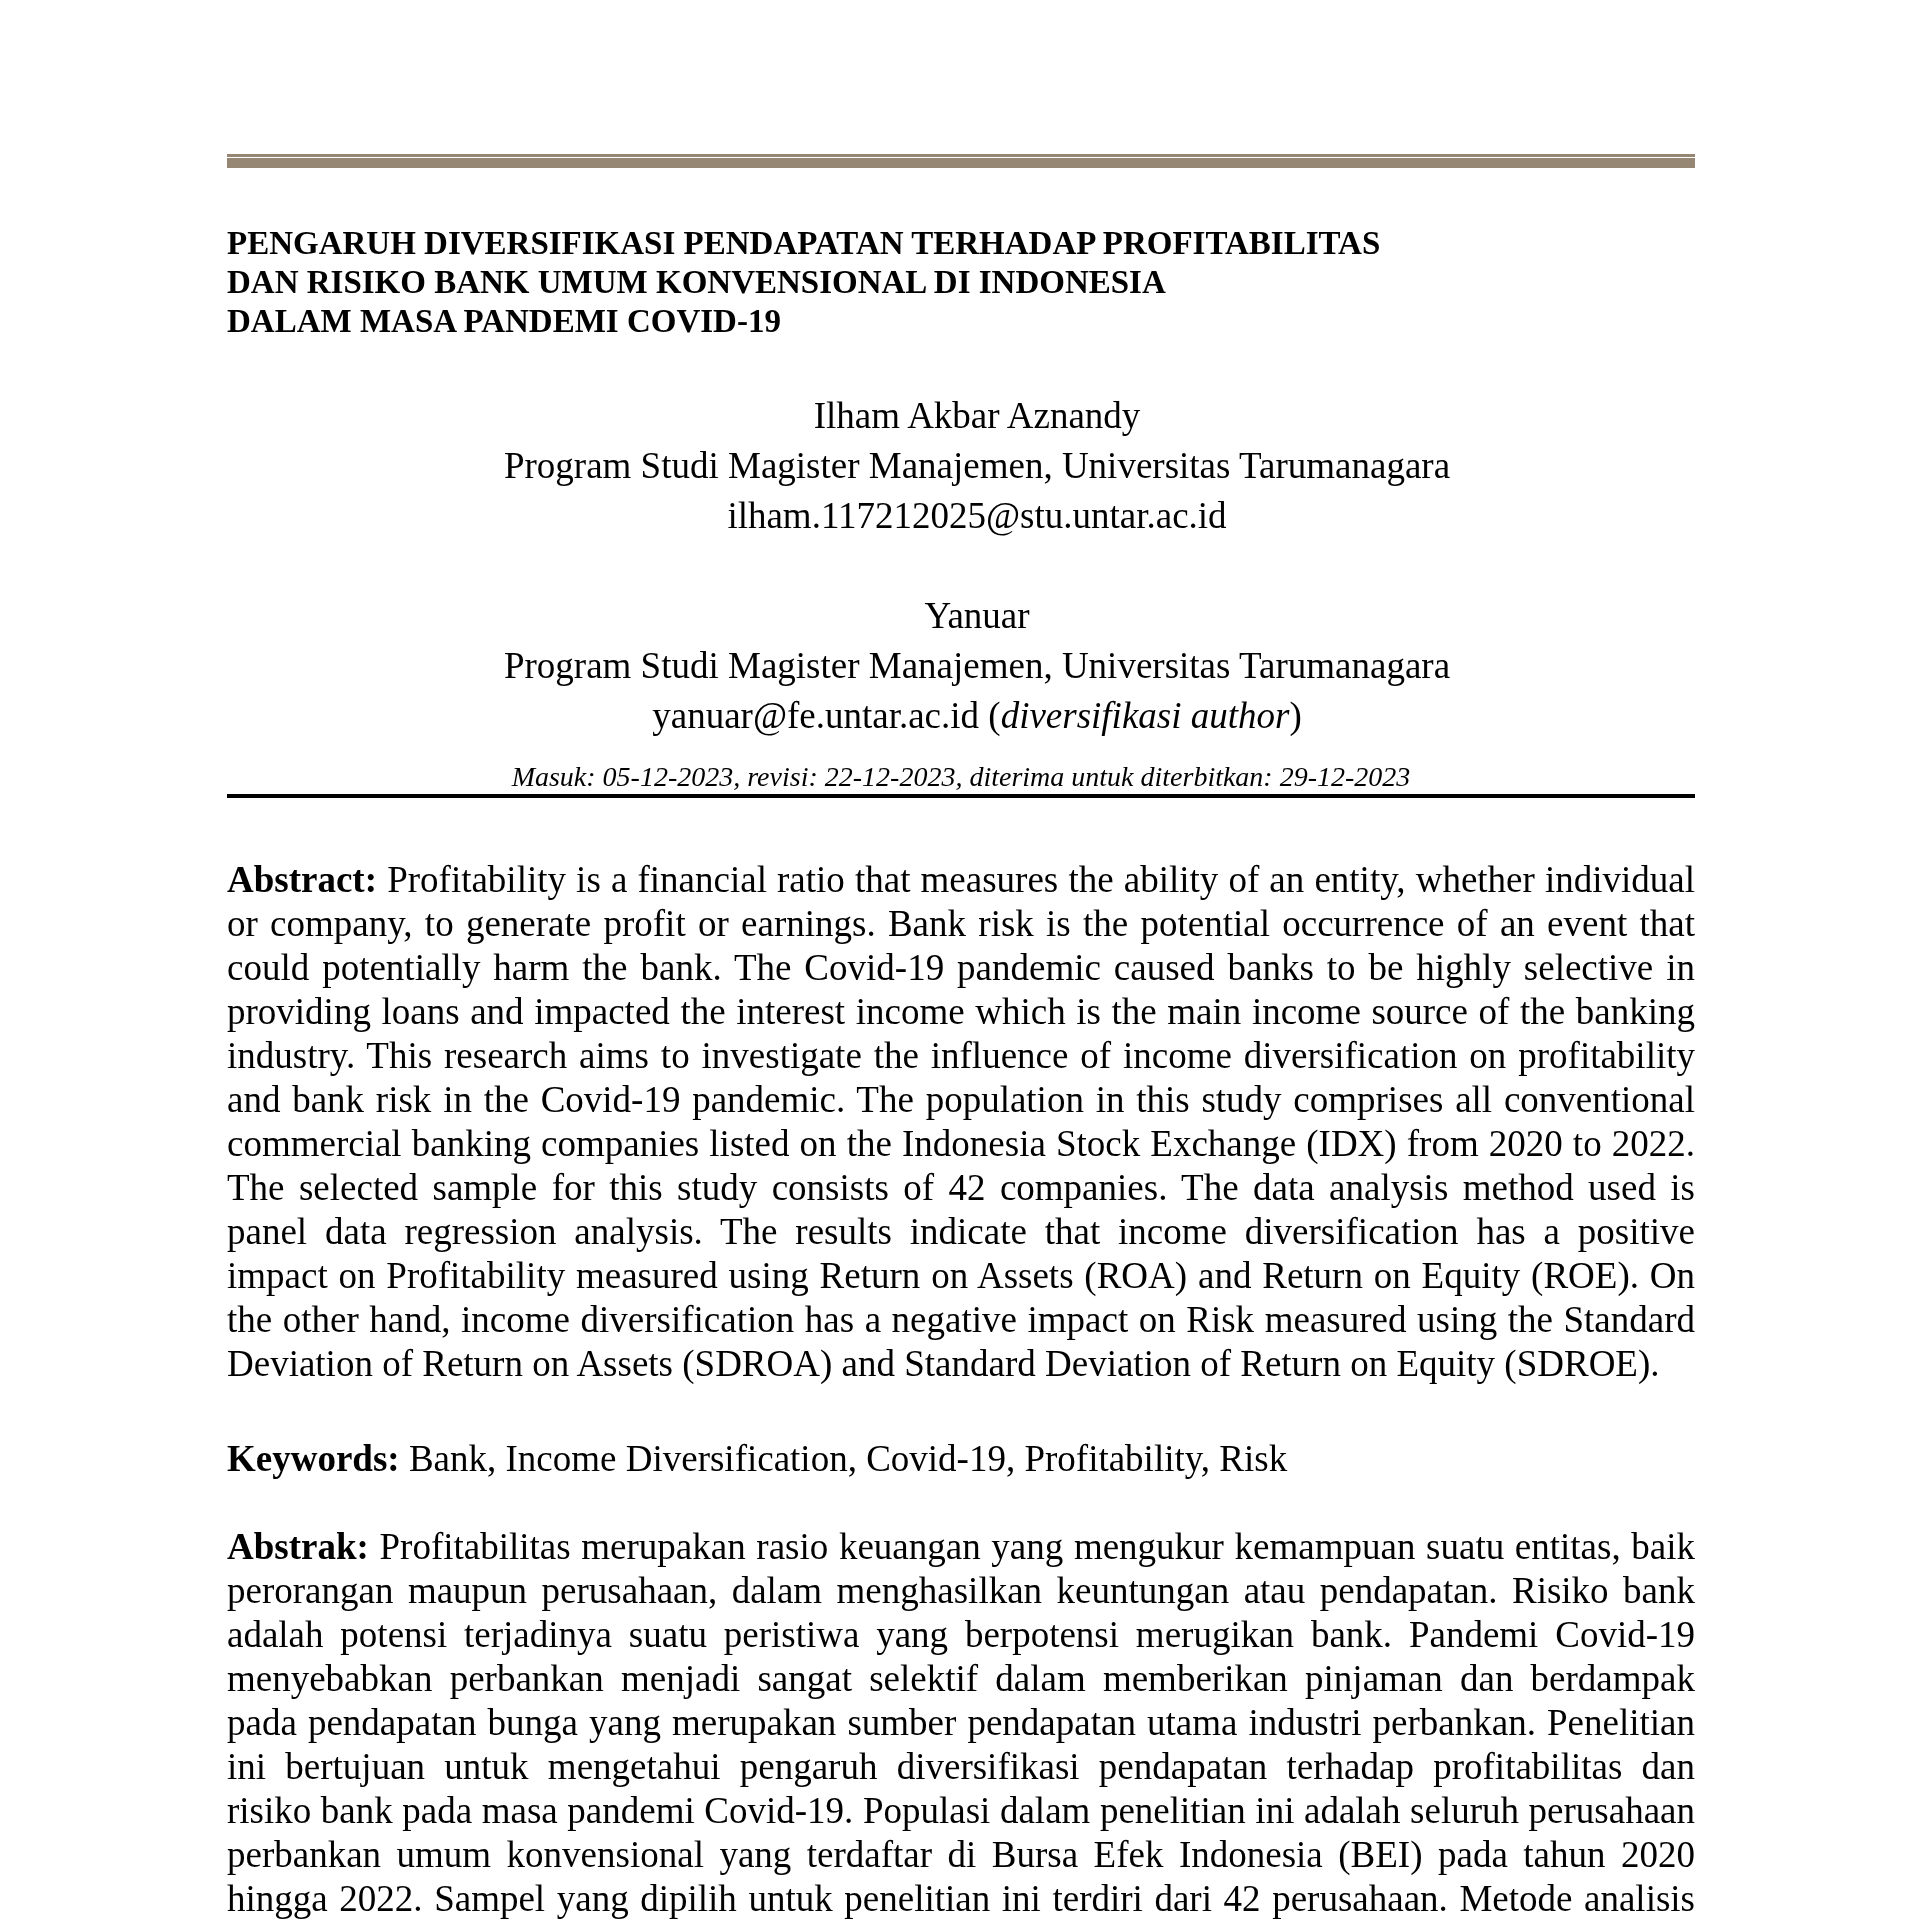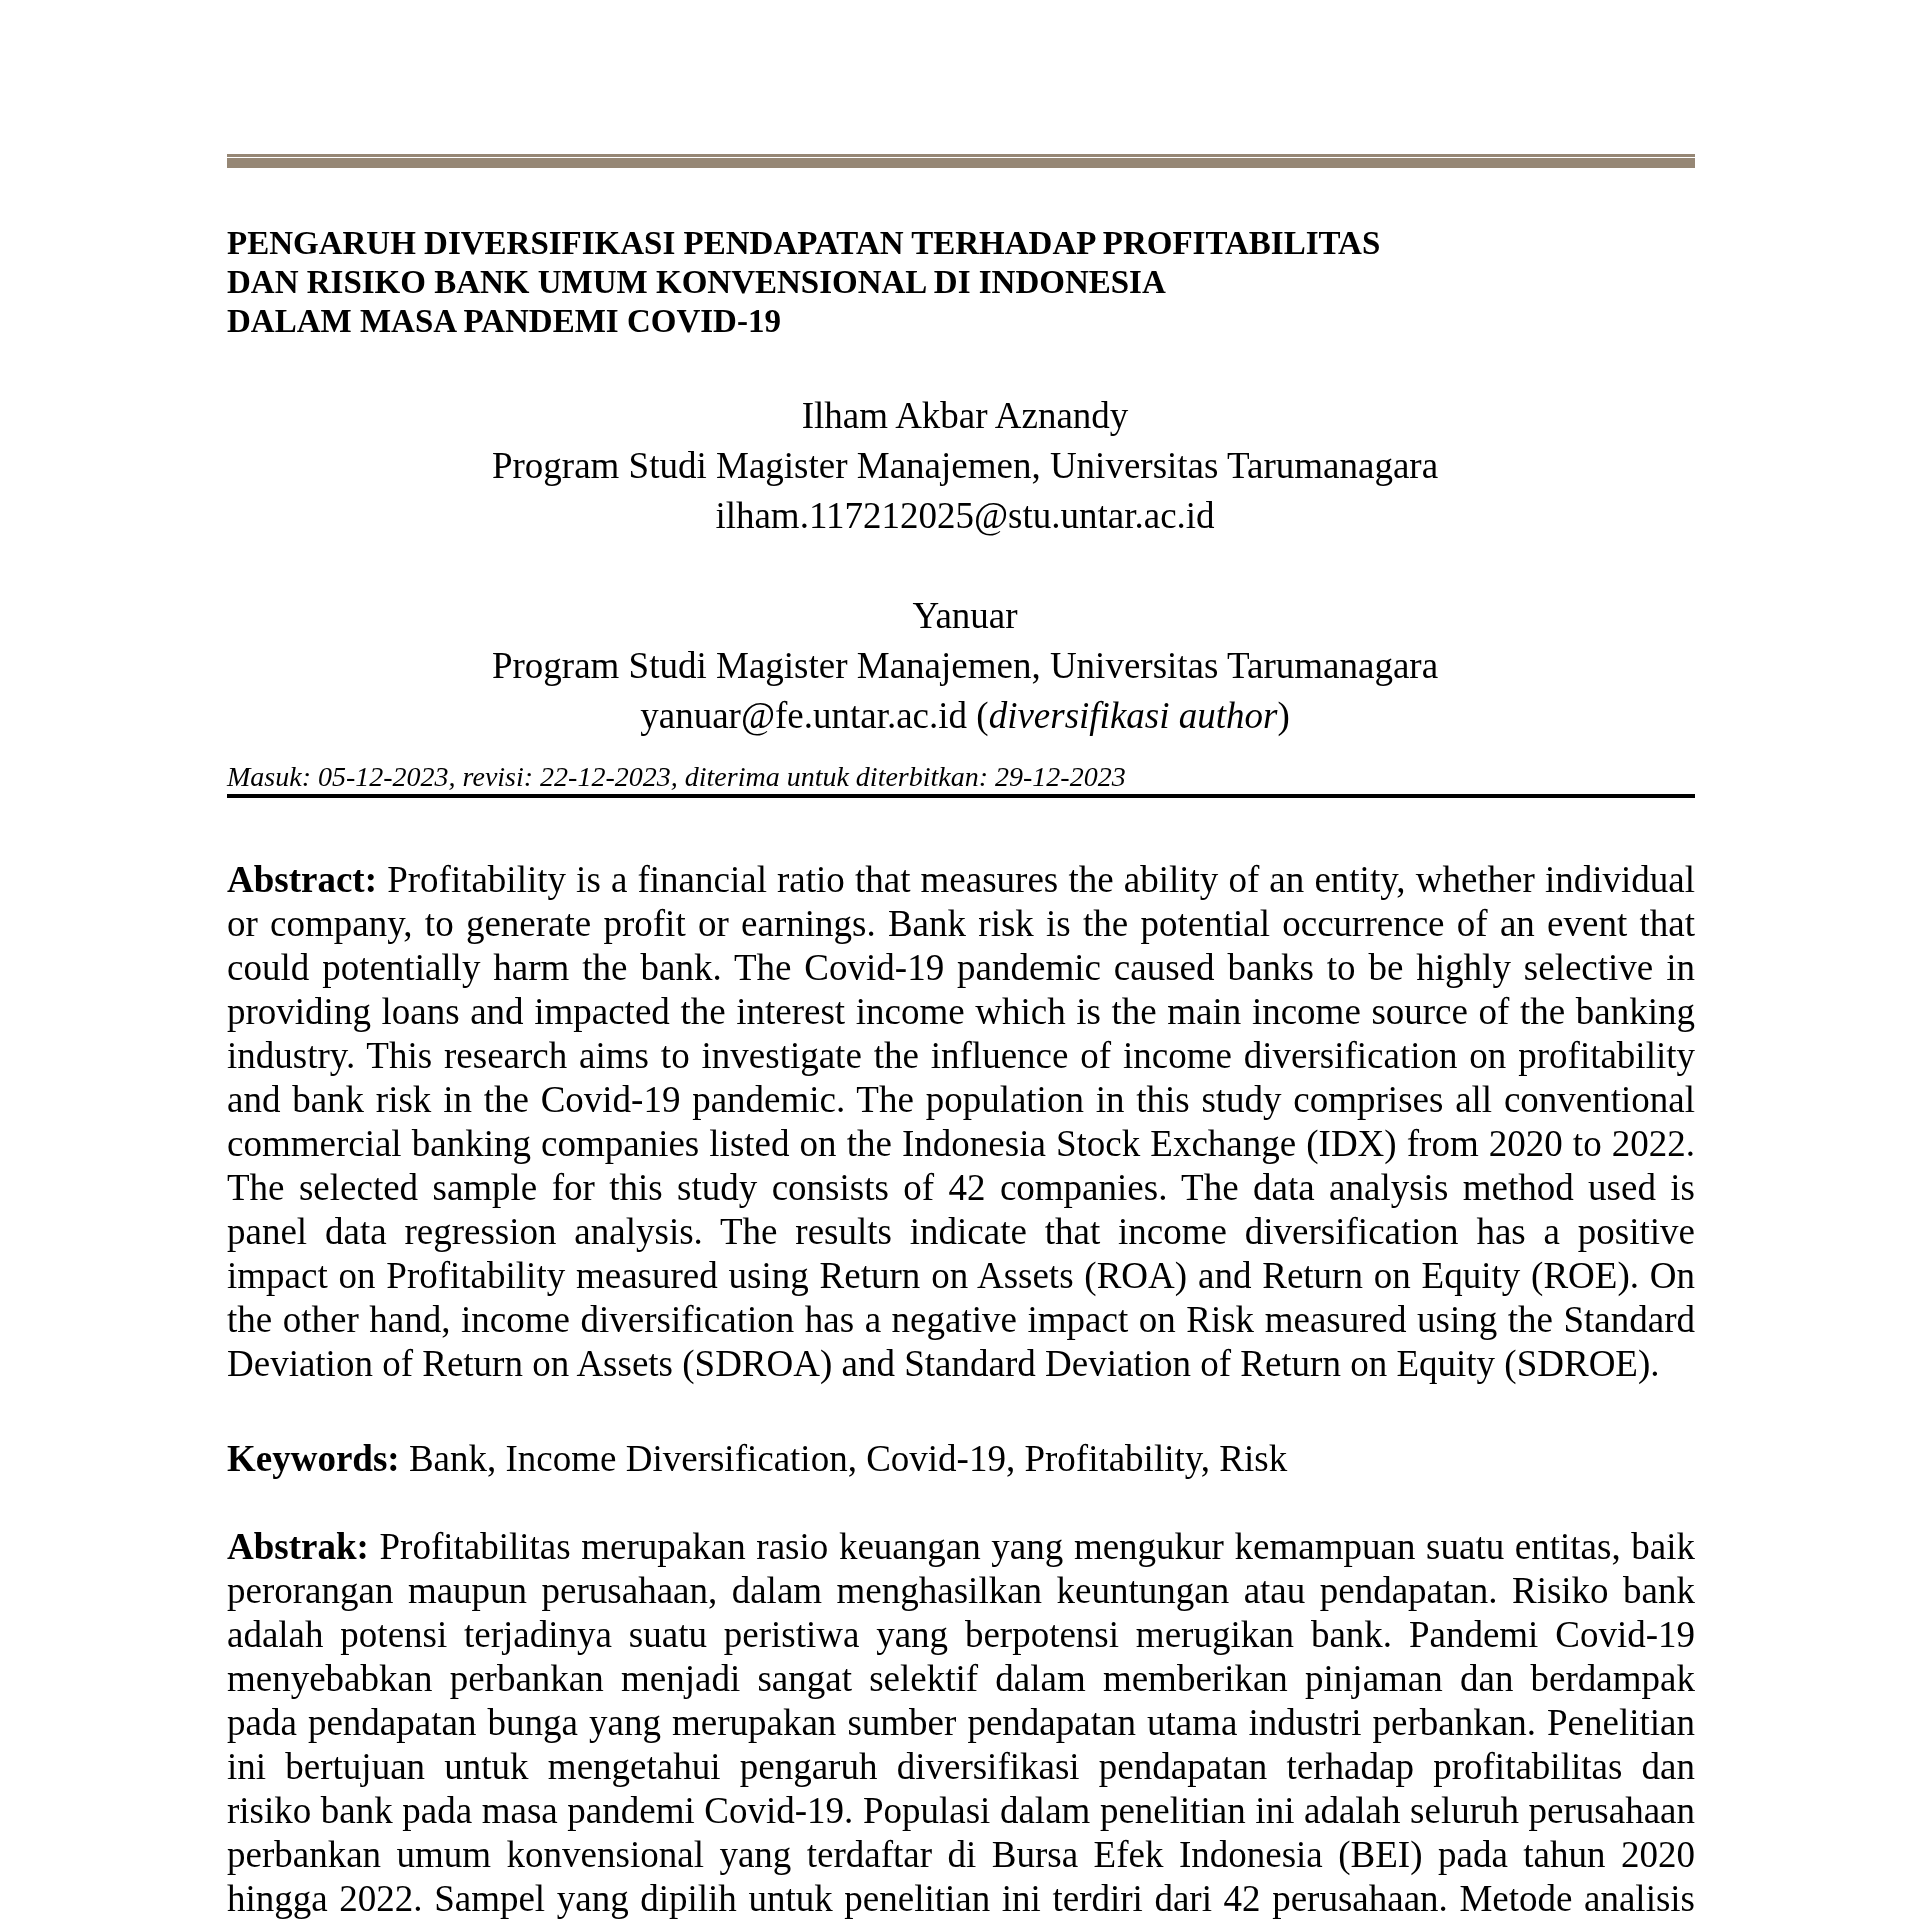--- a/index.html
+++ b/index.html
@@ -45,35 +45,36 @@
     width: 100%;
     text-align: left;
     font-weight: bold;
     font-size: 33px;
     line-height: 39px;
   }
   .title div { white-space: nowrap; }
 
   .authors {
     position: absolute;
-    left: 4px;
+    left: 16px;
     top: 391px;
     width: 100%;
     text-align: center;
     font-size: 37px;
     line-height: 50px;
   }
   .authors .gap { height: 50px; }
   .authors div { white-space: nowrap; }
 
   .dates {
     position: absolute;
     left: 0;
     top: 761px;
     width: 100%;
+    text-align: center;
     font-size: 28px;
     font-style: italic;
     white-space: nowrap;
   }
   .rule-black {
     position: absolute;
     left: 0;
     top: 794px;
     width: 100%;
     height: 3.9px;

